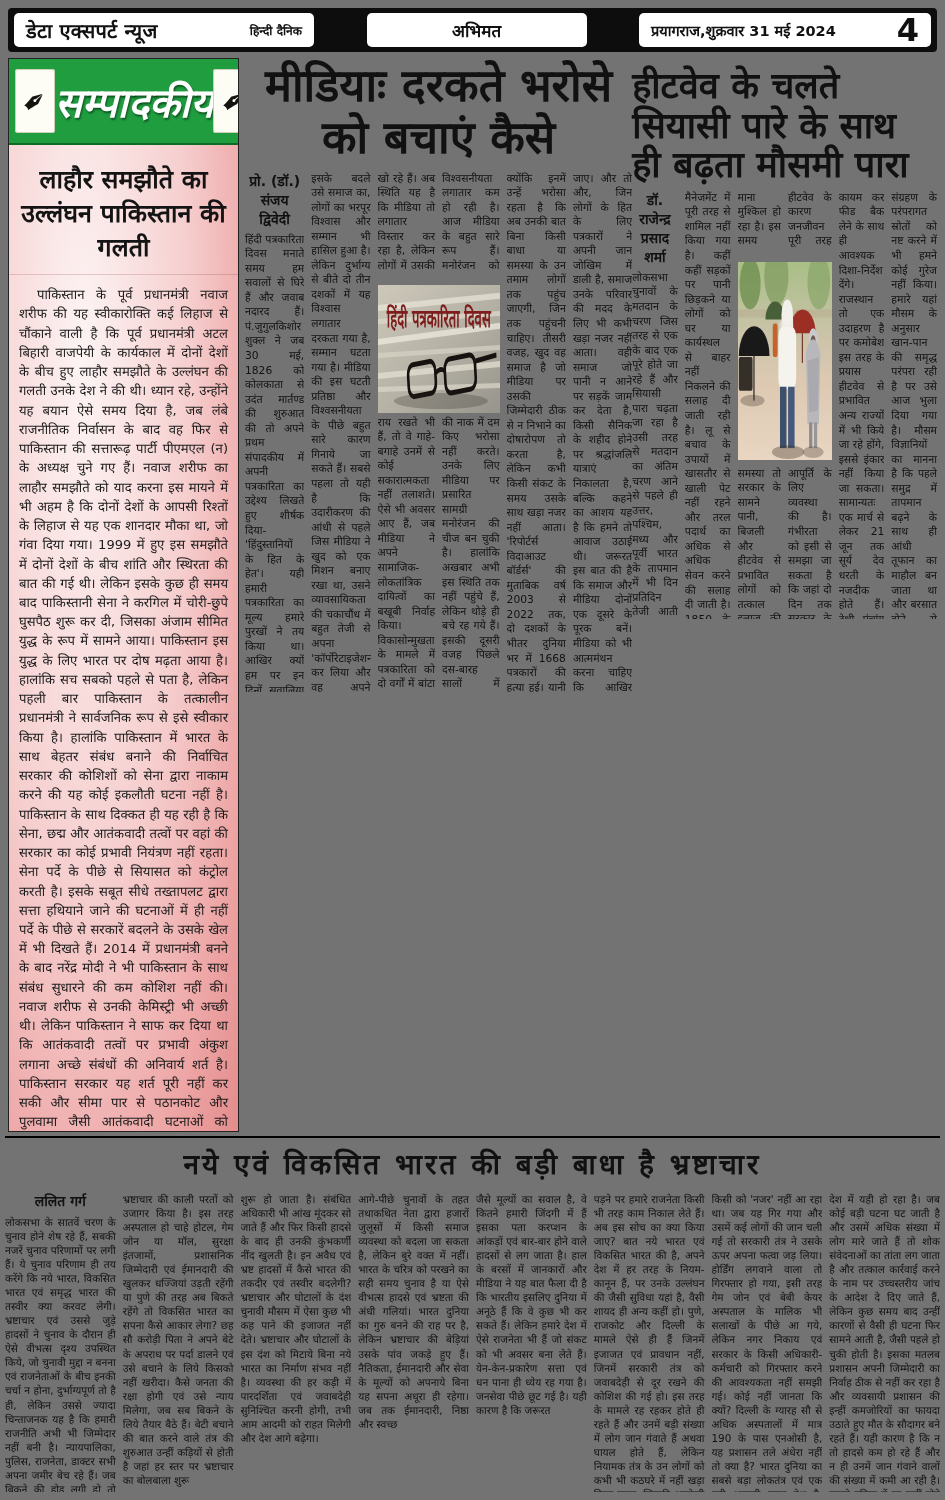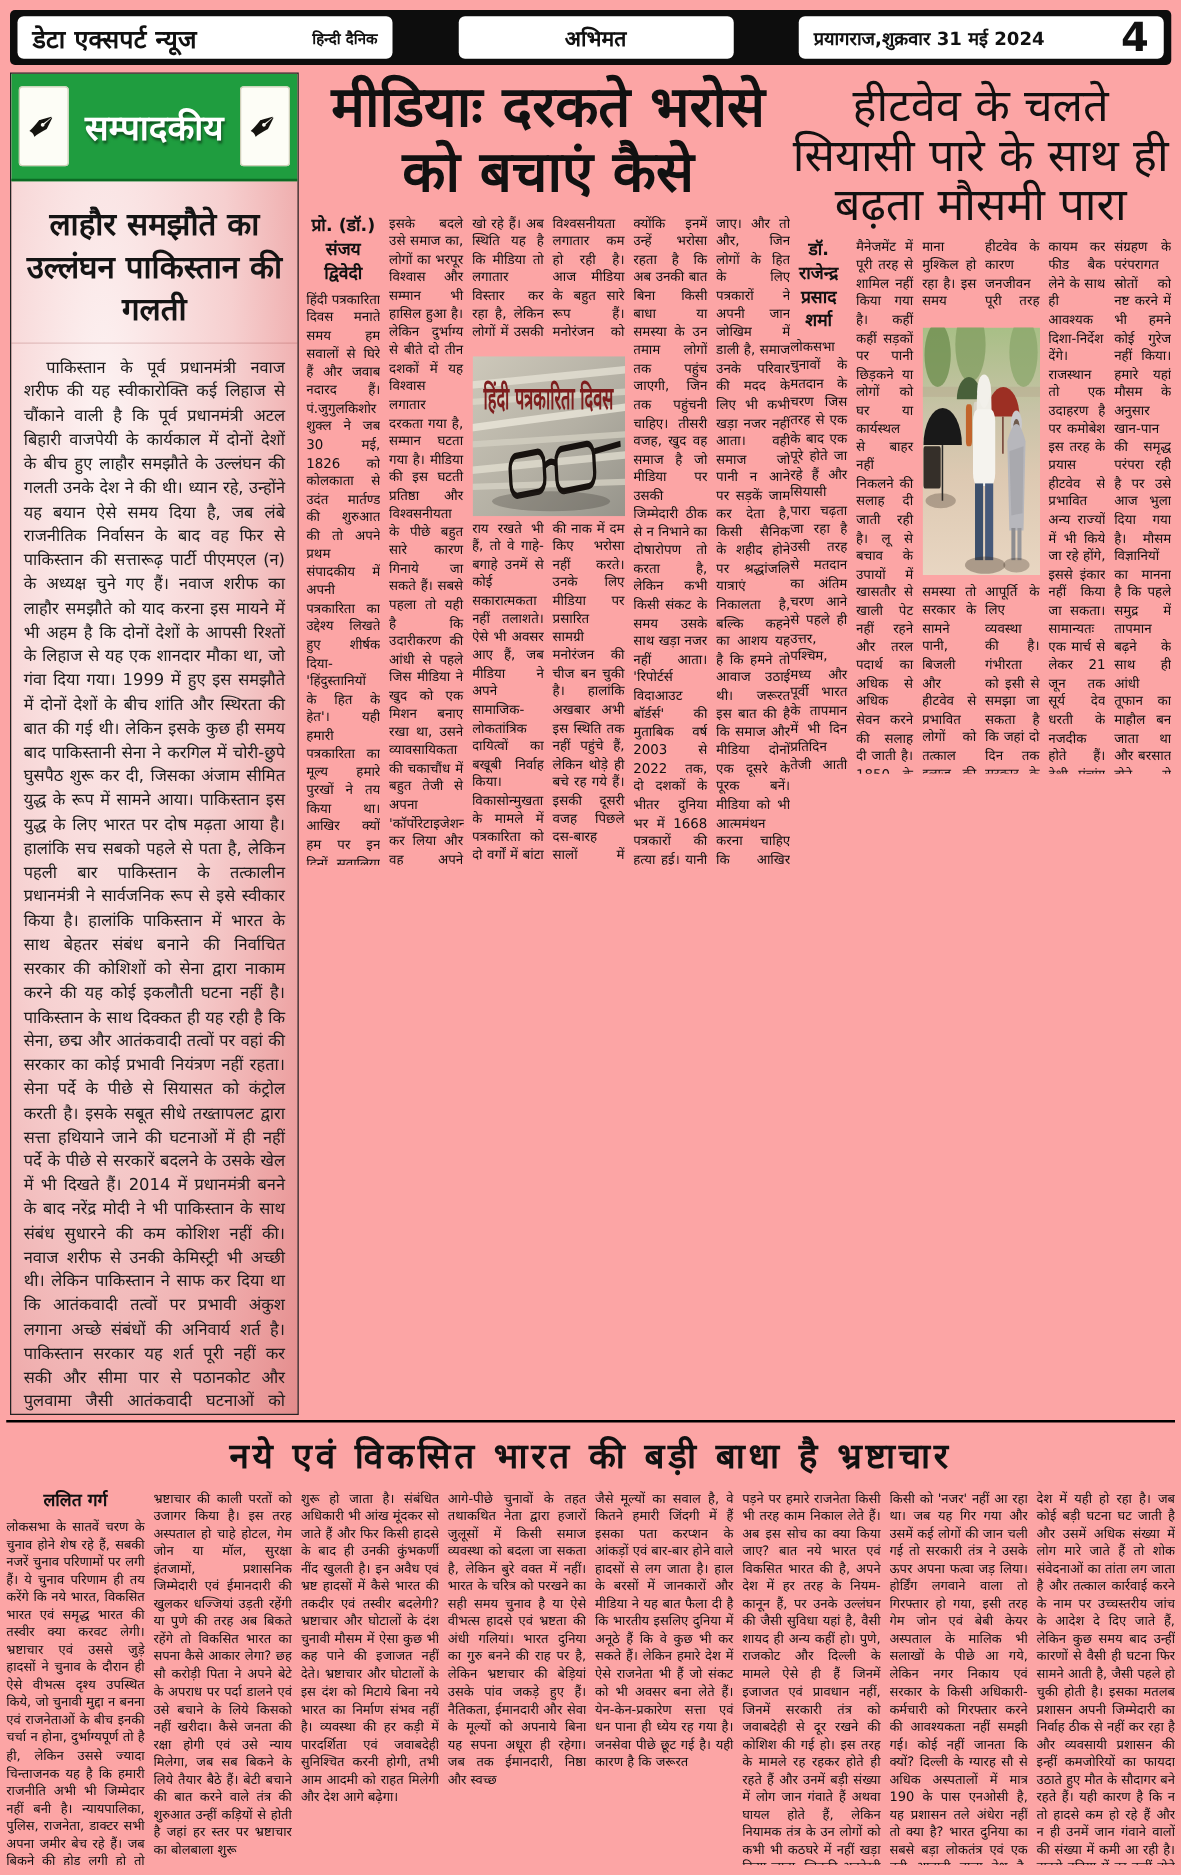--- a/index.html
+++ b/index.html
@@ -1,18 +1,18 @@
 <!DOCTYPE html>
 <html><head>
 <meta charset="utf-8">
 <style>
   * { margin:0; padding:0; box-sizing:border-box; }
   html,body { background:#e9e9e9; }
   body { font-family:"DejaVu Sans", sans-serif; color:#111; }
-  .page { position:relative; width:945px; height:1500px; background:#fca5a5; margin:0 auto; overflow:hidden; }
+  .page { position:relative; width:945px; height:1500px; background:#737373; margin:0 auto; overflow:hidden; }
 
   
   .masthead { position:absolute; left:8px; top:8px; right:8px; height:44px; background:#0d0d0d; border-radius:4px; display:flex; align-items:center; justify-content:space-between; padding:0 6px; }
   .mast-box { background:#fff; border-radius:5px; height:34px; display:flex; align-items:center; padding:0 12px; }
   .mast-left { width:300px; justify-content:space-between; }
   .paper-name { font-size:20px; font-weight:bold; letter-spacing:.2px; }
   .edition { font-size:12px; font-weight:bold; margin-left:10px; }
   .mast-center { width:220px; justify-content:center; }
   .section-name { font-size:17px; font-weight:bold; }
   .mast-right { width:292px; justify-content:space-between;gap:32px; }
@@ -20,29 +20,29 @@
   .pageno { font-size:32px; font-weight:bold; line-height:1; }
 
   
   .main-row { position:absolute; left:8px; top:58px; width:929px; height:1074px; display:flex; gap:6px; }
 
   
   .editorial-box { width:231px; flex:none; border:1px solid #222; background:radial-gradient(ellipse at 32% 28%, #fdf4f4 0%, #f6cfcf 48%, #eda3a3 82%, #e38c8c 100%); display:flex; flex-direction:column; overflow:hidden; }
   .edit-head { height:86px; background:#1f9d3f; display:flex; align-items:center; justify-content:space-between; padding:6px; border-bottom:2px solid #0c6b24; }
   .pen-box { width:40px; height:64px; background:#fdfdf6; border-radius:3px; display:flex; align-items:center; justify-content:center; flex:none; box-shadow:0 0 0 1px #cfcfb8 inset; }
   .pen-glyph { font-size:30px; transform:rotate(-40deg); color:#14130f; }
-  .edit-label { color:#fff; font-size:28px; font-weight:bold; text-shadow:1px 2px 2px rgba(0,0,0,.45); }
+  .edit-label { color:#fff; font-size:40px; font-weight:bold; text-shadow:1px 2px 2px rgba(0,0,0,.45);font-style:italic; }
   .edit-title { padding:18px 8px 10px; text-align:center; font-size:25px; line-height:1.35; font-weight:bold; color:#141414; border-bottom:1px solid rgba(120,30,30,.18); }
   .edit-body { flex:1; padding:10px 10px 6px; font-size:13.1px; line-height:1.47; text-align:justify; text-indent:18px; color:#1c1c1c; overflow:hidden; }
 
   
   .right-region { flex:1; display:flex; flex-direction:row; overflow:hidden; }
 
   .headline-xl { font-size:45px; font-weight:bold; text-align:center; line-height:1.15; padding:2px 0 8px; }
-  .headline-lg { font-size:36px; font-weight:normal; text-align:center; line-height:1.1; padding:8px 0 6px; }
+  .headline-lg { font-size:36px; font-weight:bold; text-align:left; line-height:1.1; padding:8px 0 6px; }
   .byline { font-size:14px; font-weight:bold; text-align:center; margin-bottom:4px; }
 
   .cols { display:flex; gap:7px; overflow:hidden; }
   .col { flex:1; overflow:hidden; font-size:10.7px; line-height:1.36; text-align:justify; }
   .dcol { flex:2.06; display:flex; flex-direction:column; overflow:hidden; }
   .split { column-count:2; column-gap:7px; font-size:10.7px; line-height:1.36; text-align:justify; overflow:hidden; }
 
   .media-cols { height:520px; }
   .media-split-top { height:110px; flex:none; }
   .media-split-bottom { flex:1; }

